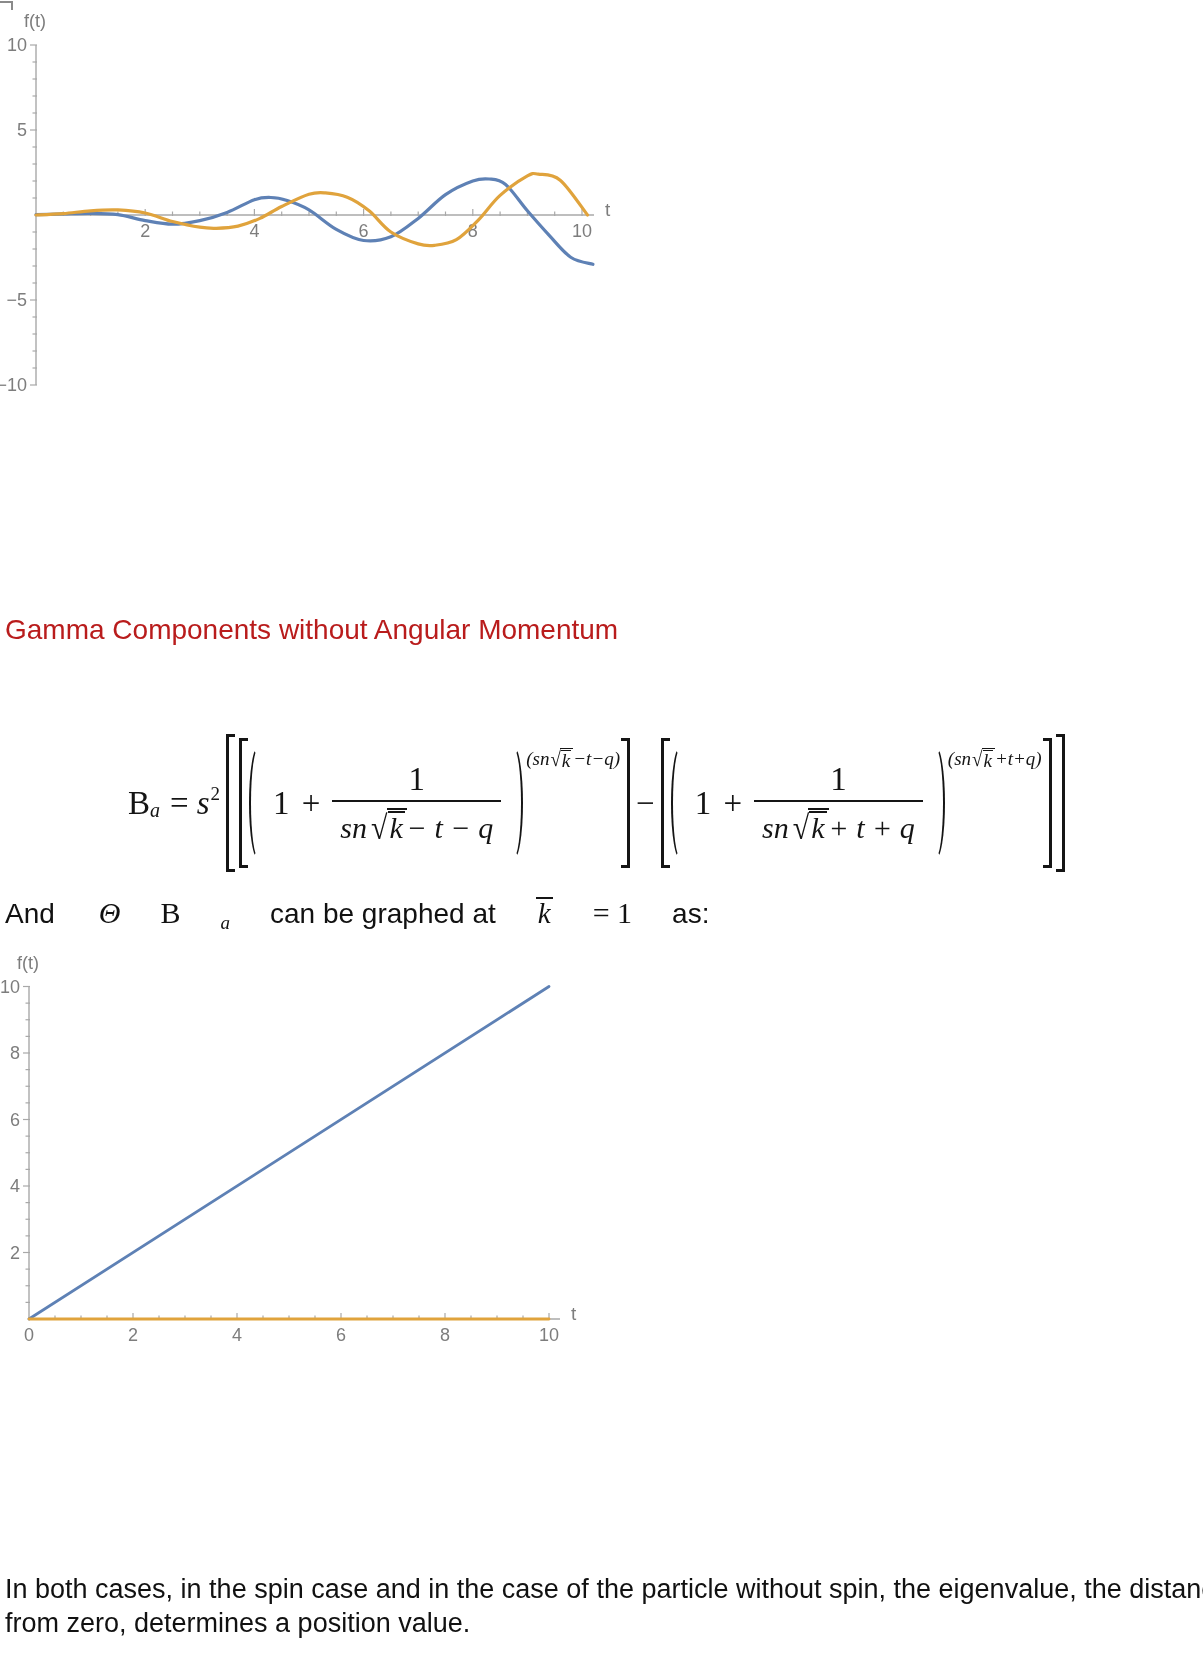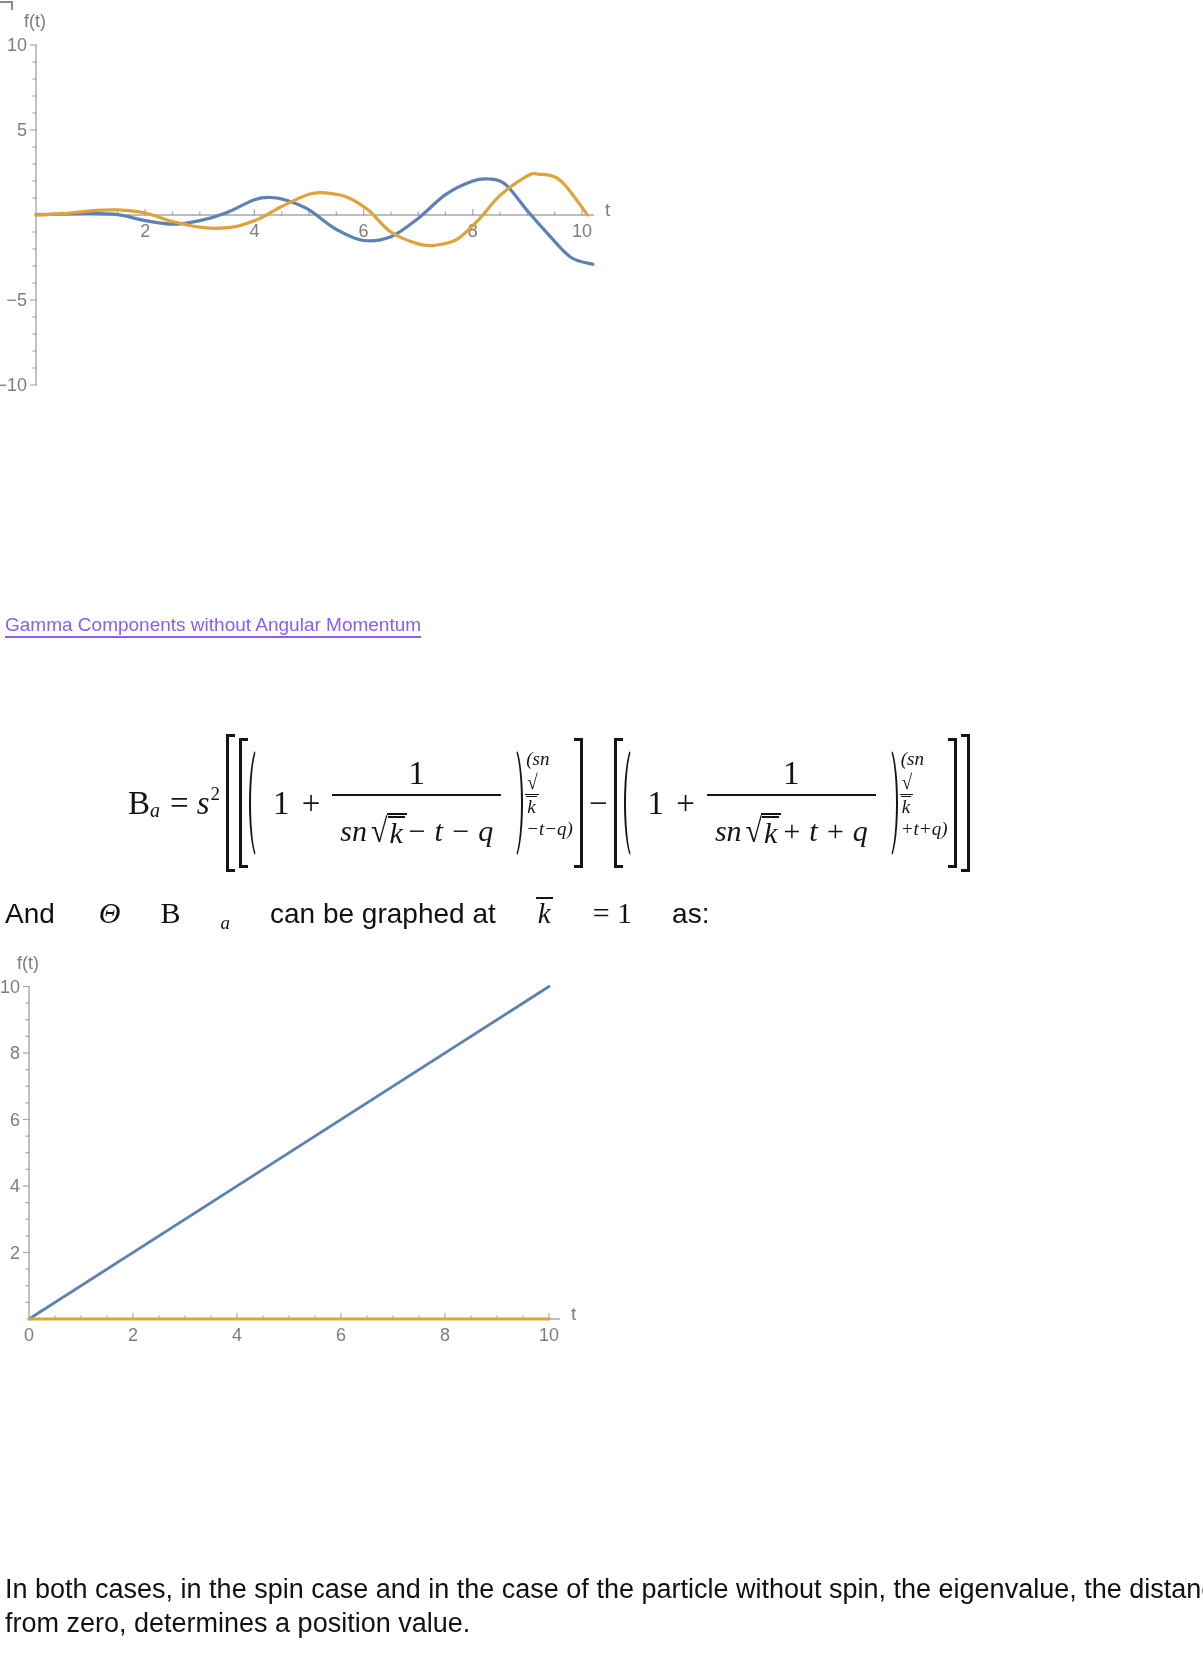--- a/index.html
+++ b/index.html
@@ -4,22 +4,22 @@
 <style>
   html,body{margin:0;padding:0;background:#fff;}
   .page{position:relative;width:1203px;height:1655px;background:#ffffff;overflow:hidden;
         font-family:"Liberation Sans",sans-serif;color:#1f1f1f;}
   .corner-mark{position:absolute;left:0;top:1px;width:11px;height:7px;
         border-top:2px solid #8a8a8a;border-right:2px solid #8a8a8a;}
   .chart{position:absolute;left:0;}
   #chart1{top:0;}
   #chart2{top:950px;}
   .chart text{font-family:"Liberation Sans",sans-serif;}
-  .heading{position:absolute;left:5px;top:614px;font-size:19px;color:#8b5cf6;
-        text-decoration:underline;text-underline-offset:5px;text-decoration-thickness:2px;}
+  .heading{position:absolute;left:5px;top:614px;font-size:28px;color:#b91c1c;
+        text-underline-offset:5px;text-decoration-thickness:2px;}
   .intro{position:absolute;left:5px;top:678px;font-size:28px;color:#111;}
   .closing{position:absolute;left:5px;top:1572px;font-size:27px;line-height:34px;color:#111;white-space:nowrap;}
   
   .formula{position:absolute;left:128px;top:733px;height:140px;display:flex;align-items:center;
         font-family:"Liberation Serif",serif;color:#141414;font-size:33px;}
   .mi{font-style:italic;}
   .up{font-style:normal;}
   .lhs{display:flex;align-items:center;margin-right:6px;}
   .lhs sub{font-size:20px;font-style:italic;transform:translateY(7px);margin-right:8px;}
   .lhs sup{font-size:19px;transform:translateY(-9px);margin-left:1px;}
@@ -33,26 +33,26 @@
   .sb.close::before{left:auto;right:0;}
   .sb.close::after{left:1px;right:0;}
   .gap2{width:3px;flex:0 0 auto;}
   .term{display:flex;align-items:center;}
   .pa{width:15px;height:110px;flex:0 0 auto;border:2.6px solid transparent;border-radius:50%;}
   .pa.open{border-left-color:#151515;margin-right:3px;}
   .pa.close{border-right-color:#151515;margin-left:3px;}
   .onep{margin:0 10px 0 2px;letter-spacing:2px;}
   .frac{display:flex;flex-direction:column;align-items:center;}
   .frac .num{padding:0 6px 4px;line-height:1;}
-  .frac .den{border-top:2.6px solid #151515;padding:17px 8px 0;font-size:30px;line-height:1.05;display:flex;align-items:center;}
+  .frac .den{border-top:2.6px solid #151515;padding:6px 8px 0;font-size:30px;line-height:1.05;display:flex;align-items:flex-end;}
   .sqsign{font-style:normal;display:inline-block;transform:scaleY(1.12);margin:0 0 0 4px;}
   .sqrad{display:inline-block;border-top:2.2px solid #151515;padding:1px 2px 0 1px;margin-left:-1px;}
   .kb{display:inline-block;border-top:2px solid #151515;padding:0 2px;line-height:1;}
   .expo{align-self:flex-start;display:flex;align-items:flex-start;font-size:19px;
-        margin:2px 0 0 3px;line-height:1.2;flex-direction:column;}
+        margin:2px 0 0 3px;line-height:1.2;}
   .expo .sqsign{transform:scaleY(1.1);margin-left:1px;}
   .expo .sqrad{border-top:1.6px solid #151515;}
   .expo .kb{border-top:1.4px solid #151515;padding:0 1px;}
   .minus{margin:0 6px;font-style:normal;}
   
   .caption{position:absolute;left:5px;top:896px;font-size:28px;color:#111;display:flex;align-items:baseline;gap:40px;}
   .cap-math{font-family:"Liberation Serif",serif;font-size:30px;}
   .cap-theta{font-style:italic;margin-left:4px;}
   .cap-sub{font-size:19px;font-style:italic;font-family:"Liberation Serif",serif;transform:translateY(6px);display:inline-block;}
   .cap-k{font-family:"Liberation Serif",serif;font-style:italic;font-size:29px;}

